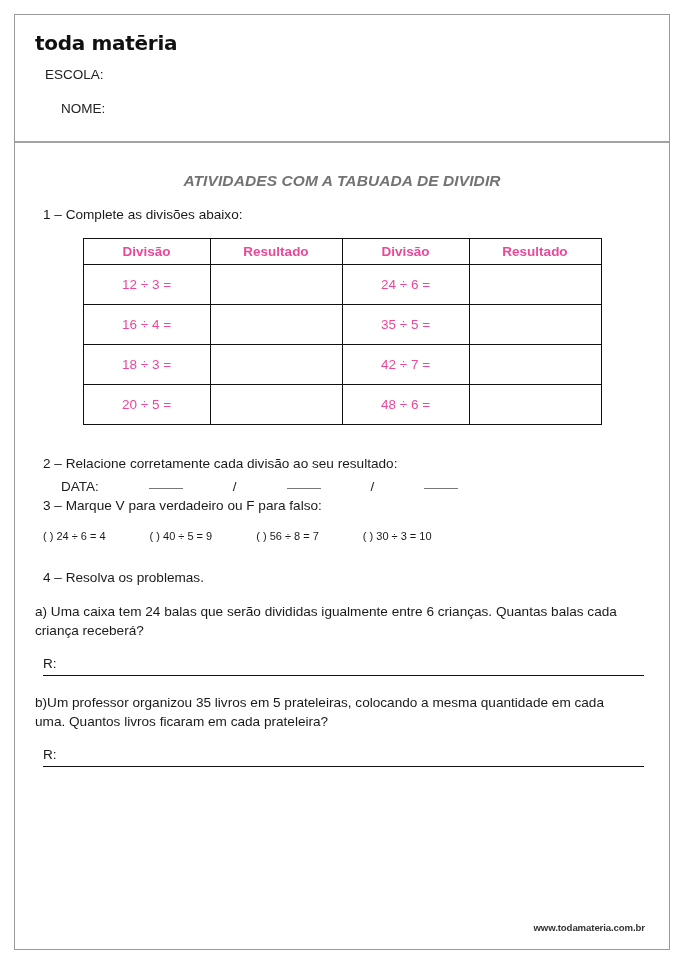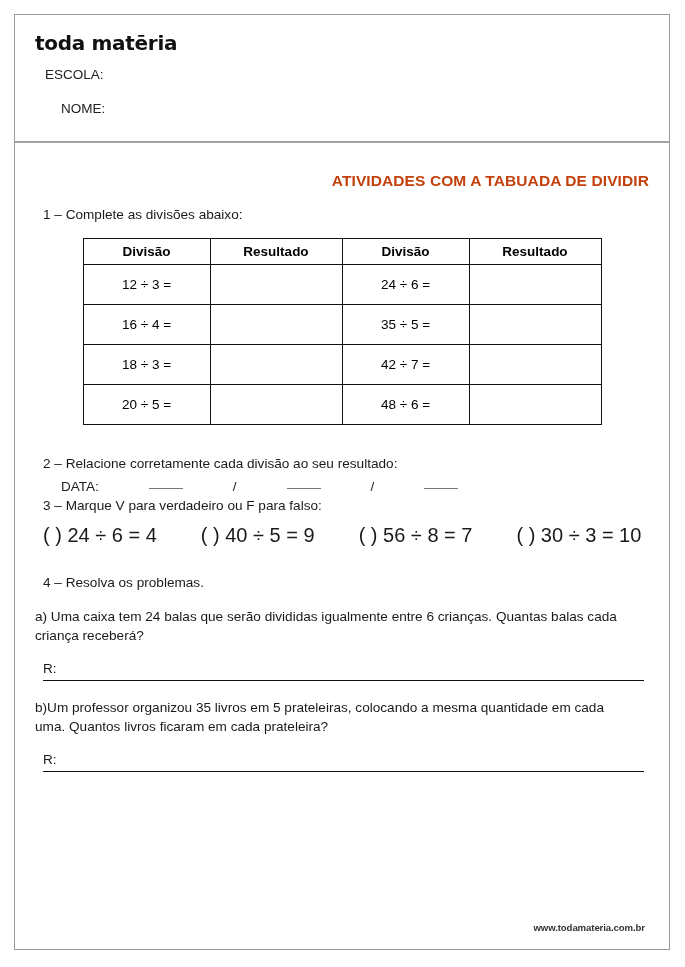--- a/index.html
+++ b/index.html
@@ -86,47 +86,48 @@
 
   
   .content {
     padding: 0 20px;
     box-sizing: border-box;
     position: relative;
     height: 806px;
   }
 
   .worksheet-title {
-    text-align: right;
+    text-align: center;
     font-size: 15.5px;
     font-weight: bold;
     margin-top: 29px;
     letter-spacing: 0.1px;
-    color: #c2410c;
+    color: #737373;
+    font-style: italic;
   }
 
   .q-prompt {
     font-size: 13.6px;
     color: #1a1a1a;
   }
   .q1-prompt { margin-top: 17px; margin-left: 8px; }
 
   
   table.div-table {
     border-collapse: collapse;
     margin: 16px auto 0 auto;
     width: 514px;
     table-layout: fixed;
   }
   table.div-table th,
   table.div-table td {
     border: 1.3px solid #111;
     text-align: center;
     font-size: 13.5px;
-    color: #000000;
+    color: #ec4899;
   }
   table.div-table th {
     font-weight: bold;
     height: 25px;
     padding: 0;
   }
   table.div-table td {
     height: 39px;
     padding: 0;
     font-weight: normal;
@@ -142,23 +143,23 @@
     font-size: 13.6px;
     line-height: 21.5px;
   }
   .match-row { display: flex; }
   .match-left  { width: 147px; }
   .match-right { }
 
   
   .q3-prompt { margin-top: 27px; margin-left: 8px; }
   .tf-row {
-    margin-top: 11px;
+    margin-top: 17px;
     margin-left: 8px;
-    font-size: 20px;
+    font-size: 11px;
     display: flex;
   }
   .tf-item { margin-right: 44px; white-space: nowrap; }
   .tf-item:last-child { margin-right: 0; }
 
   
   .q4-prompt { margin-top: 28px; margin-left: 8px; }
   .problem {
     margin-top: 17px;
     margin-left: 0;

